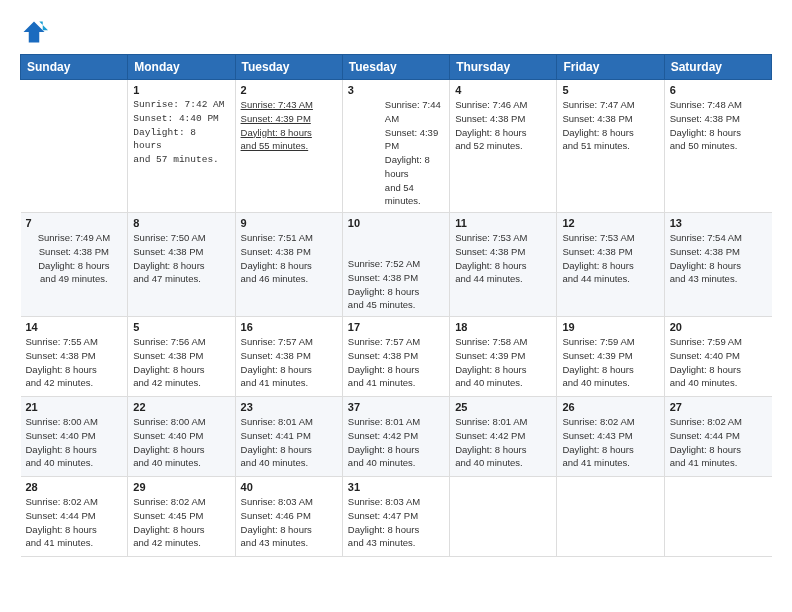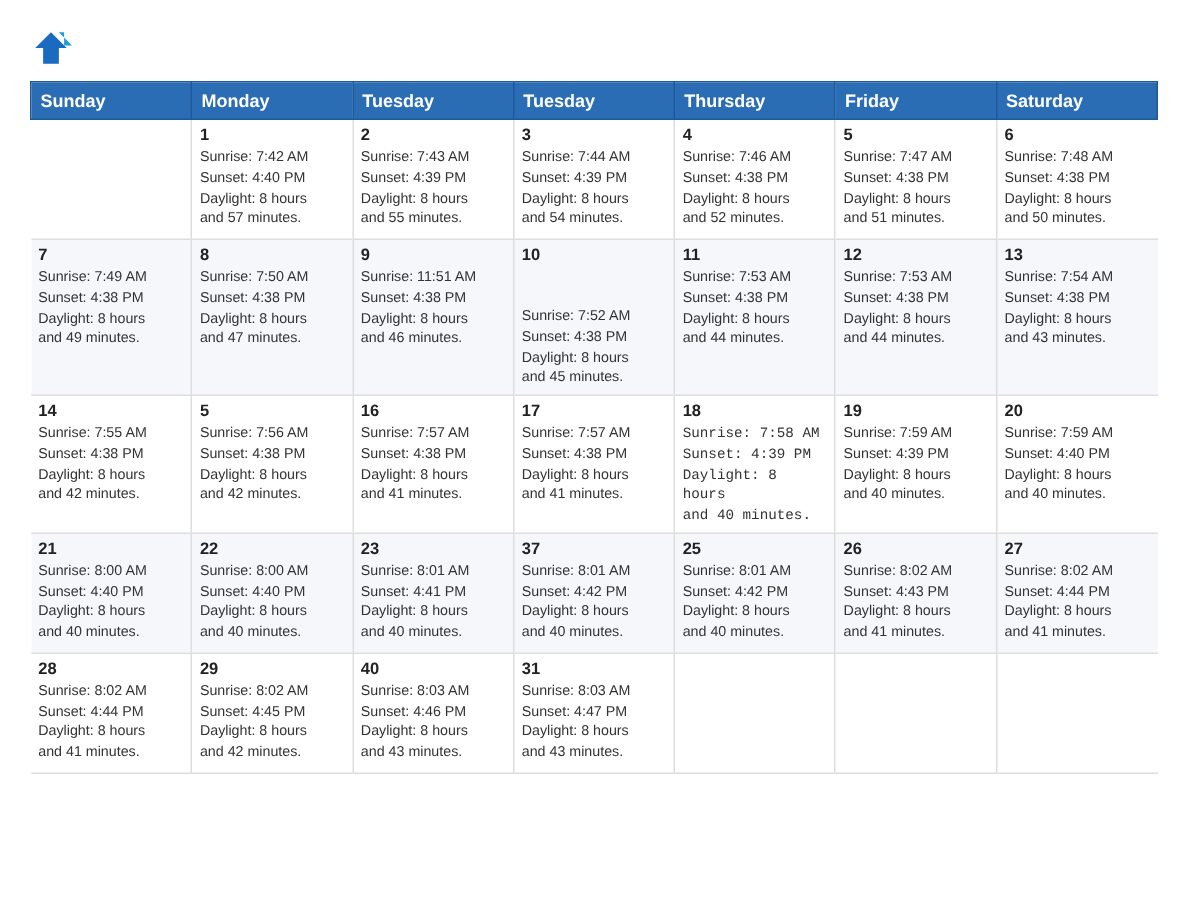--- a/index.html
+++ b/index.html
@@ -134,35 +134,35 @@
           <th>Thursday</th>
           <th>Friday</th>
           <th>Saturday</th>
         </tr>
     </thead>
     <tbody id="calendar-body">
     <tr>
           <td></td>
           <td>
             <span class="day-number">1</span>
-            <div class="cell-text" style="white-space: pre-line;">Sunrise: 7:42 AM
+            <div class="cell-text" style="white-space: pre-line; font-family: Liberation Mono, monospace;">Sunrise: 7:42 AM
 Sunset: 4:40 PM
 Daylight: 8 hours
 and 57 minutes.</div>
           </td>
           <td>
             <span class="day-number">2</span>
-            <div class="cell-text" style="white-space: pre-line;">Sunrise: 7:43 AM
+            <div class="cell-text" style="white-space: pre-line; text-decoration: underline;">Sunrise: 7:43 AM
 Sunset: 4:39 PM
 Daylight: 8 hours
 and 55 minutes.</div>
           </td>
           <td>
             <span class="day-number">3</span>
-            <div class="cell-text" style="white-space: pre-line;">Sunrise: 7:44 AM
+            <div class="cell-text" style="white-space: pre-line; margin-left: 37px;">Sunrise: 7:44 AM
 Sunset: 4:39 PM
 Daylight: 8 hours
 and 54 minutes.</div>
           </td>
           <td>
             <span class="day-number">4</span>
             <div class="cell-text" style="white-space: pre-line;">Sunrise: 7:46 AM
 Sunset: 4:38 PM
 Daylight: 8 hours
 and 52 minutes.</div>
@@ -178,35 +178,35 @@
             <span class="day-number">6</span>
             <div class="cell-text" style="white-space: pre-line;">Sunrise: 7:48 AM
 Sunset: 4:38 PM
 Daylight: 8 hours
 and 50 minutes.</div>
           </td>
         </tr>
         <tr>
           <td>
             <span class="day-number">7</span>
-            <div class="cell-text" style="white-space: pre-line;">Sunrise: 7:49 AM
+            <div class="cell-text" style="white-space: pre-line; text-align: center;">Sunrise: 7:49 AM
 Sunset: 4:38 PM
 Daylight: 8 hours
 and 49 minutes.</div>
           </td>
           <td>
             <span class="day-number">8</span>
             <div class="cell-text" style="white-space: pre-line;">Sunrise: 7:50 AM
 Sunset: 4:38 PM
 Daylight: 8 hours
 and 47 minutes.</div>
           </td>
           <td>
             <span class="day-number">9</span>
-            <div class="cell-text" style="white-space: pre-line;">Sunrise: 11:51 AM
+            <div class="cell-text" style="white-space: pre-line;">Sunrise: 7:51 AM
 Sunset: 4:38 PM
 Daylight: 8 hours
 and 46 minutes.</div>
           </td>
           <td>
             <span class="day-number">10</span>
             <div class="cell-text" style="white-space: pre-line; margin-top: 28px;">Sunrise: 7:52 AM
 Sunset: 4:38 PM
 Daylight: 8 hours
 and 45 minutes.</div>
@@ -257,21 +257,21 @@
           </td>
           <td>
             <span class="day-number">17</span>
             <div class="cell-text" style="white-space: pre-line;">Sunrise: 7:57 AM
 Sunset: 4:38 PM
 Daylight: 8 hours
 and 41 minutes.</div>
           </td>
           <td>
             <span class="day-number">18</span>
-            <div class="cell-text" style="white-space: pre-line; font-family: Liberation Mono, monospace;">Sunrise: 7:58 AM
+            <div class="cell-text" style="white-space: pre-line;">Sunrise: 7:58 AM
 Sunset: 4:39 PM
 Daylight: 8 hours
 and 40 minutes.</div>
           </td>
           <td>
             <span class="day-number">19</span>
             <div class="cell-text" style="white-space: pre-line;">Sunrise: 7:59 AM
 Sunset: 4:39 PM
 Daylight: 8 hours
 and 40 minutes.</div>

